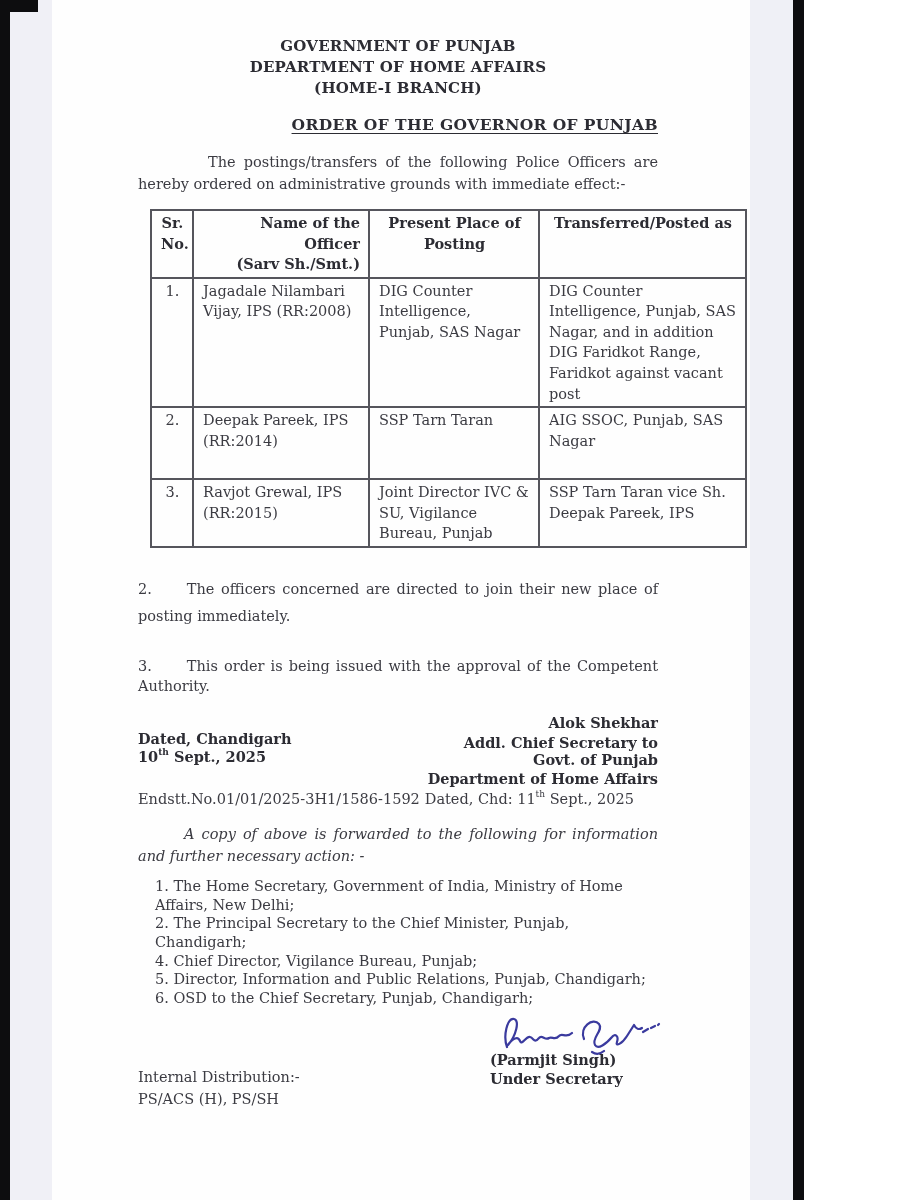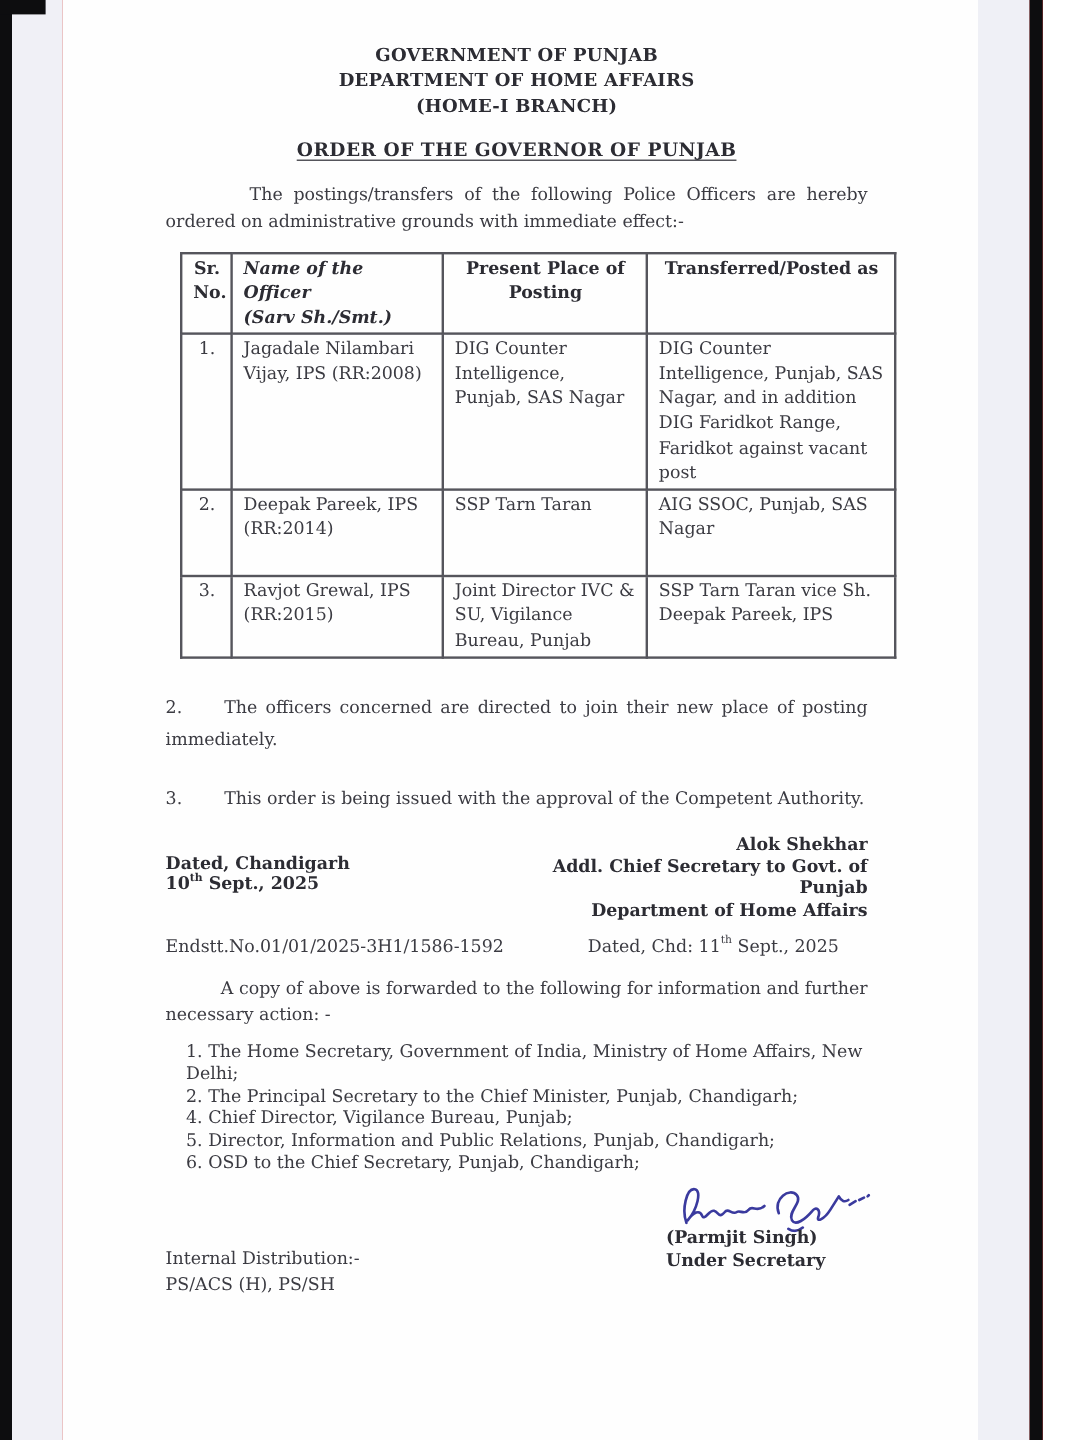--- a/index.html
+++ b/index.html
@@ -1,72 +1,72 @@
 <!DOCTYPE html>
 <html><head>
 <meta charset="utf-8">
 <style>
   html,body { margin:0; padding:0; background:#ffffff; }
   .photo {
-    position:relative; width:869px; height:1200px; overflow:hidden;
-    background:#b91c1c;
+    position:relative; width:804px; height:1200px; overflow:hidden;
+    background:#737373;
     font-family:"DejaVu Serif","Liberation Serif",serif;
   }
   
   .edge { position:absolute; top:0; bottom:0; }
   .edge-black-left  { left:0;  width:10px; background:#0d0d0f; }
   .edge-gray-left   { left:10px; width:42px; background:#f0f0f6; }
   .edge-gray-right  { right:11px; width:43px; background:#eff0f6; }
   .edge-black-right { right:0; width:11px; background:#0d0d0f; }
   .corner-mark { position:absolute; left:0; top:0; width:38px; height:12px; background:#0d0d0f; }
 
   .page {
     position:absolute; left:52px; right:54px; top:0; bottom:0;
     background:#fefefe; box-sizing:border-box;
     padding:36px 92px 40px 86px;
     color:#3b3b42; font-size:14.5px; line-height:1.45;
   }
   .letterhead { text-align:center; font-weight:bold; color:#2c2c33; font-size:15px; line-height:21px; letter-spacing:.2px; }
-  .order-title-wrap { text-align:center; margin-top:15px; }
+  .order-title-wrap { text-align:right; margin-top:15px; }
   .order-title {
     display:inline-block; font-weight:bold; color:#2c2c33; font-size:15.5px;
     letter-spacing:.4px; text-decoration:underline; text-underline-offset:3px;
   }
   .intro { margin:16px 0 0; text-align:justify; text-indent:70px; line-height:1.5; }
 
   table.transfer { border-collapse:collapse; table-layout:fixed; width:595px; margin:13px 0 0 12px; }
   table.transfer col.c-sr      { width:42px; }
   table.transfer col.c-name    { width:176px; }
   table.transfer col.c-present { width:170px; }
   table.transfer col.c-post    { width:207px; }
   table.transfer th, table.transfer td {
     border:2px solid #55555c; vertical-align:top; padding:2px 8px 2px 9px;
     line-height:1.42; font-size:14.5px;
   }
   table.transfer th { font-weight:bold; color:#2c2c33; white-space:pre-line; text-align:center; height:36px; }
-  table.transfer th.h-name { text-align:left;font-style:italic; }
+  table.transfer th.h-name { text-align:right; }
   td.cell-sr { text-align:center; }
   tr.row-1 td { height:90px; }
   tr.row-2 td { height:66px; }
   tr.row-3 td { height:62px; }
 
   .numbered { margin:28px 0 0; text-align:justify; line-height:1.85; }
   .numbered .pnum { padding-right:35px; }
   .numbered.second { margin-top:26px; line-height:1.4; }
 
   .sig-row { display:flex; margin-top:18px; }
   .dated-block { font-weight:bold; color:#2c2c33; line-height:1.18; margin-top:16px; white-space:nowrap; }
   .officer-block { flex:1; text-align:right; font-weight:bold; color:#2c2c33; line-height:1.18; padding-left:130px; }
   .officer-block div { margin-bottom:2px; }
 
-  .endst-row { display:flex; justify-content:space-between; margin-top:10px; }
+  .endst-row { display:flex; justify-content:space-between; }
   .endst-date { margin-right:24px; }
   sup { font-size:9px; position:relative; top:-1px; }
 
-  .copy-note { margin:14px 0 0; text-align:justify; text-indent:46px; line-height:1.5; }
+  .copy-note { margin:14px 0 0; text-align:justify; text-indent:46px; line-height:1.5;font-style:italic; }
   .cc-list { margin:10px 0 0 17px; line-height:1.28; }
 
   .sig2-row { display:flex; justify-content:space-between; align-items:flex-start; margin-top:2px; }
   .internal-block { margin-top:58px; line-height:1.5; }
   .signer-block { font-weight:bold; color:#2c2c33; line-height:1.3; text-align:left; margin-right:-4px; }
   .sig-svg { display:block; margin:0 0 -4px 4px; }
 </style>
 </head>
 <body>
 

